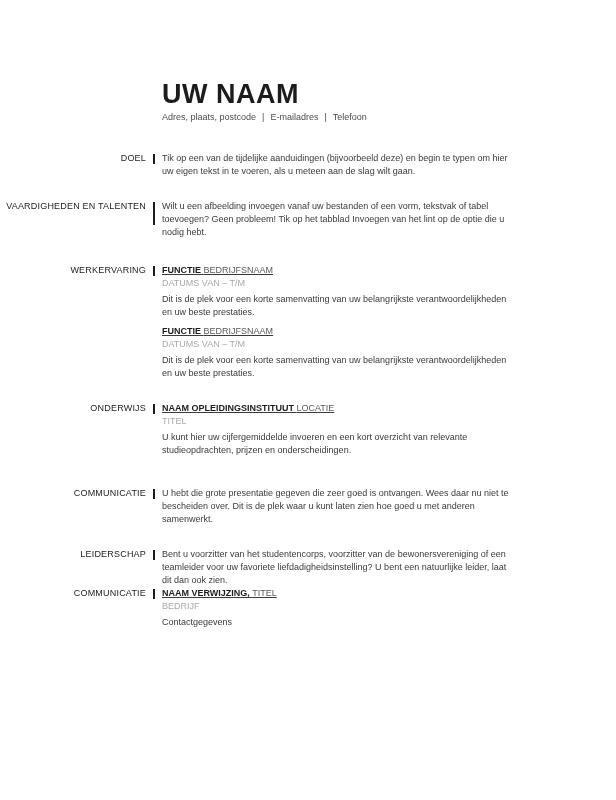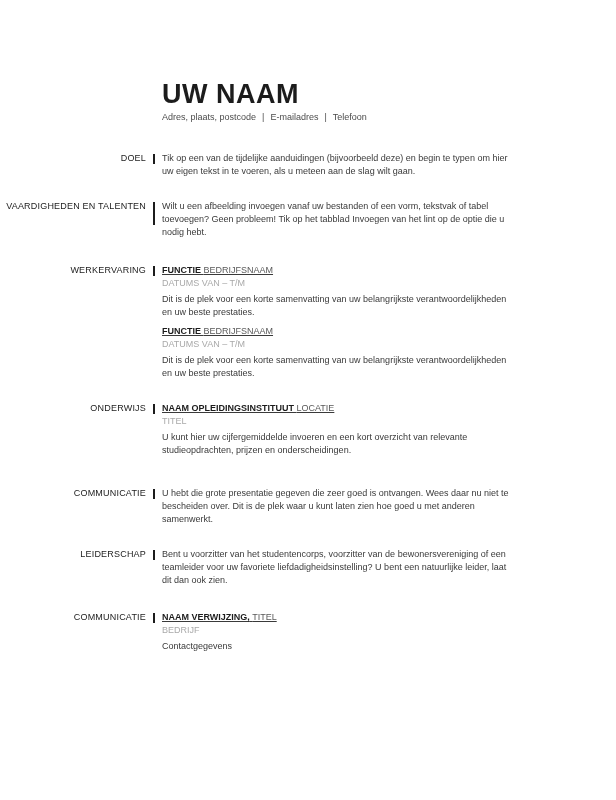--- a/index.html
+++ b/index.html
@@ -26,21 +26,21 @@
     display:grid;
     grid-template-columns:146px 16px 356px;
     align-items:start;
   }
   .row + .row { margin-top:0; }
   .r-doel          { margin-bottom:22px; }
   .r-vaardigheden  { margin-bottom:25px; }
   .r-werkervaring  { margin-bottom:22px; }
   .r-onderwijs     { margin-bottom:30px; }
   .r-communicatie  { margin-bottom:22px; }
-  .r-leiderschap   { margin-bottom:24px; }
+  .r-leiderschap   { }
   .r-verwijzingen  { margin-bottom:0; }
 
   .sec-label {
     text-align:right;
     font-size:9px; line-height:13px; font-weight:400;
     color:#1c1c1c; letter-spacing:0.2px;
   }
   .divider-cell { display:flex; justify-content:center; }
   .label-divider { width:1.6px; background:#1c1c1c; height:10px; margin-top:1.5px; }
   .label-divider.tall { height:23px; }

